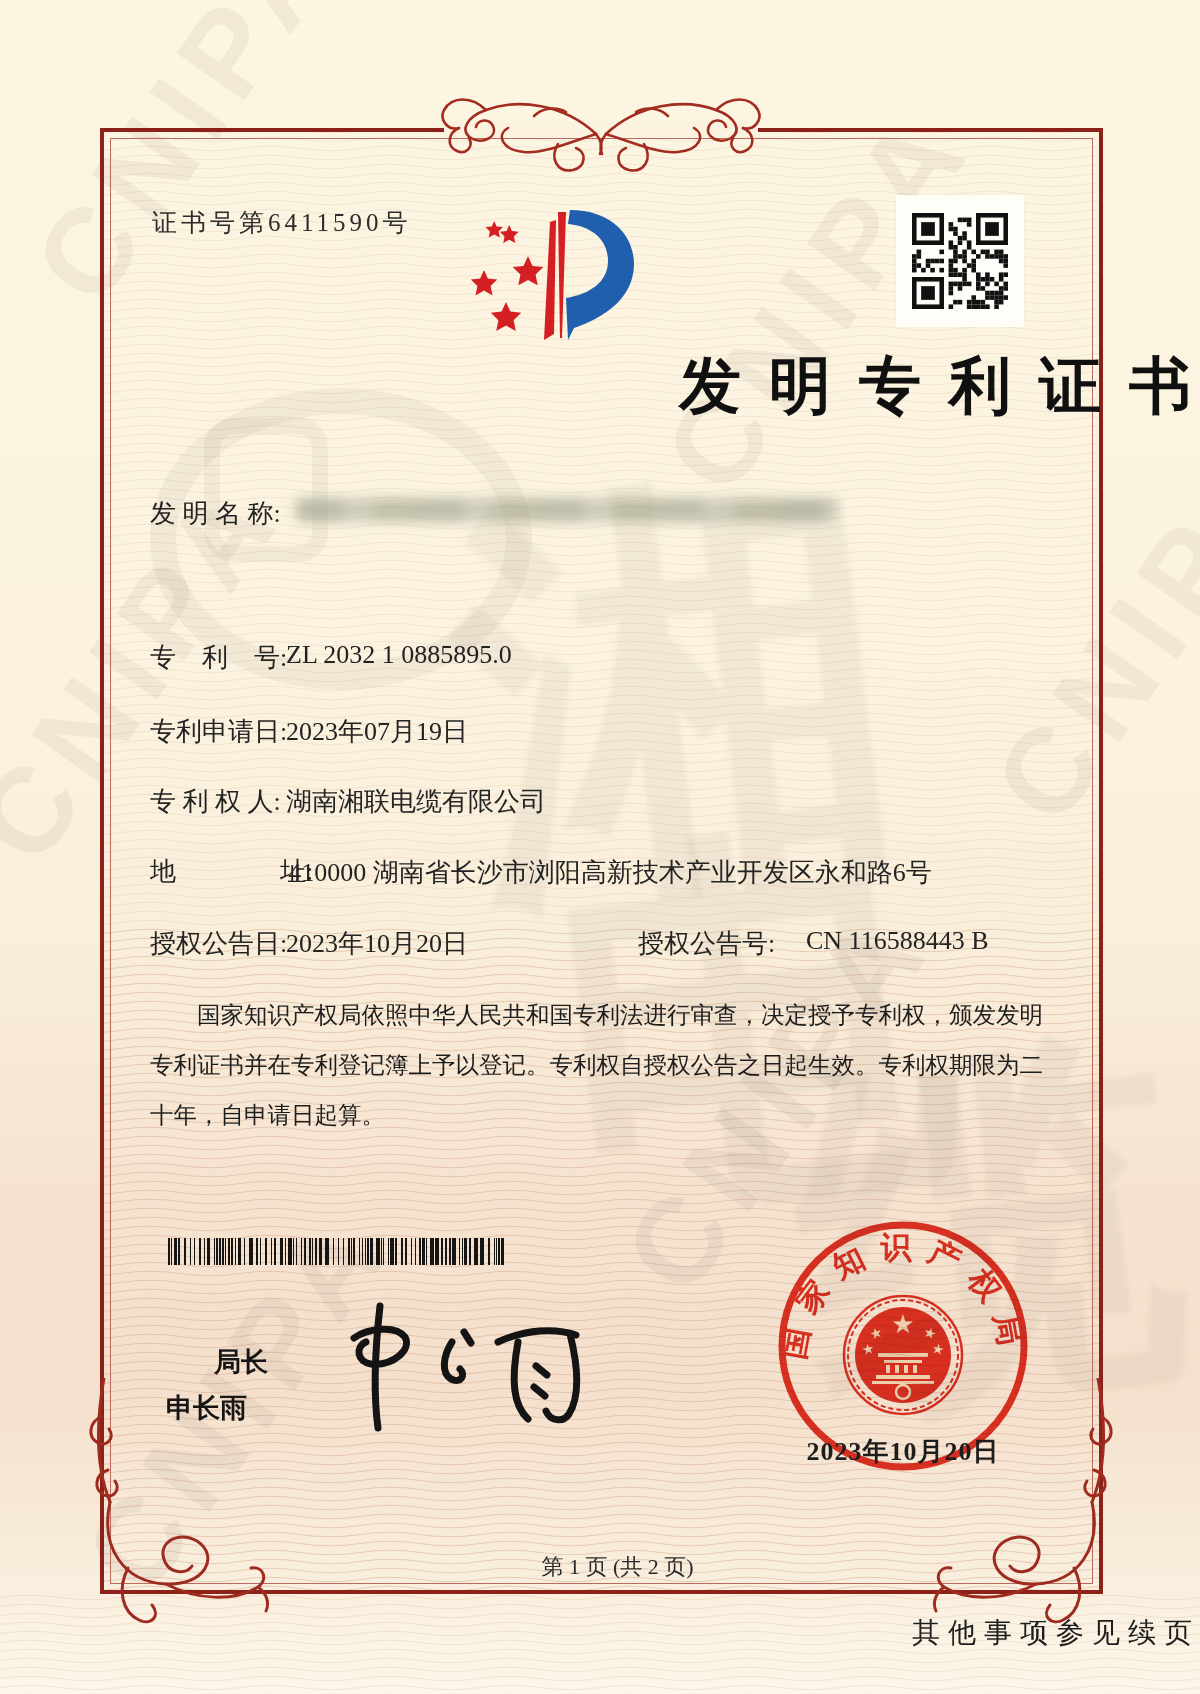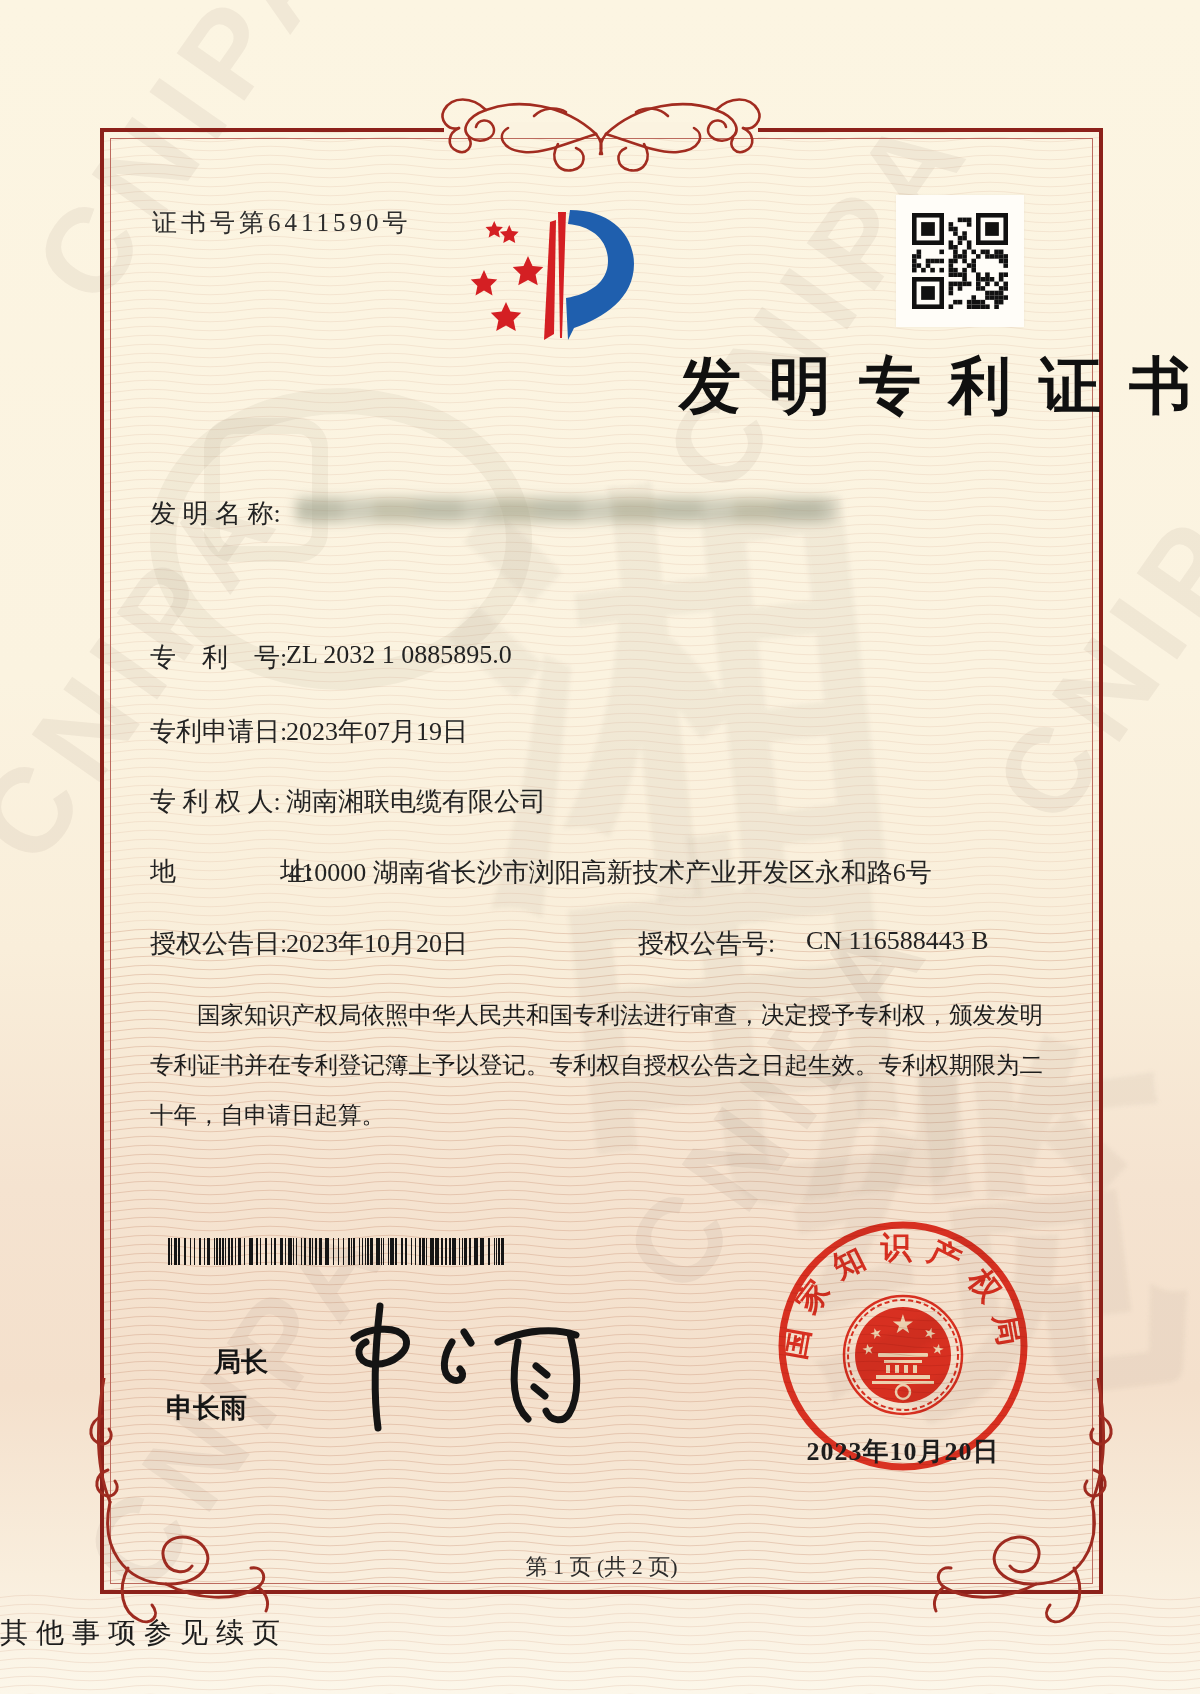--- a/index.html
+++ b/index.html
@@ -57,22 +57,22 @@
   
   .paras{ position:absolute; left:150px; top:990px; width:908px; font-size:23.5px; line-height:50px; color:#1d1d1d;}
   .paras p{ margin:0 0 16px 0; text-indent:2em; }
   
   .juzhang{ position:absolute; left:166px; top:1344px; font-family:"Liberation Sans",sans-serif;
             font-weight:bold; font-size:27px; color:#161616;margin-left:48px; }
   .shenname{ position:absolute; left:166px; top:1390px; font-family:"Liberation Sans",sans-serif;
              font-weight:bold; font-size:27px; color:#161616; }
   .sealdate{ position:absolute; left:774px; top:1434px; width:258px; text-align:center; z-index:6;
              font-size:26px; font-weight:bold; letter-spacing:1px; color:#1d1d1d; }
-  .pageinfo{ position:absolute; left:100px; width:1003px; top:1552px; text-align:center; font-size:22px; color:#2a2a2a;}
-  .contnote{ position:absolute; left:0; width:1200px; top:1614px; text-align:left;
+  .pageinfo{ position:absolute; left:100px; width:1003px; top:1552px; text-align:center; font-size:22px; color:#2a2a2a;padding-left:16px;}
+  .contnote{ position:absolute; left:0; width:1200px; top:1614px; text-align:right;
              font-size:28px; letter-spacing:8px; color:#1d1d1d;font-family:Liberation Serif, serif; }
   svg text{ font-family:"Liberation Serif", serif; }
 </style>
 </head>
 <body>
 
 <div class="page">
 
   <svg class="abs" style="left:0;top:0;" width="1200" height="1694">
     <defs>

